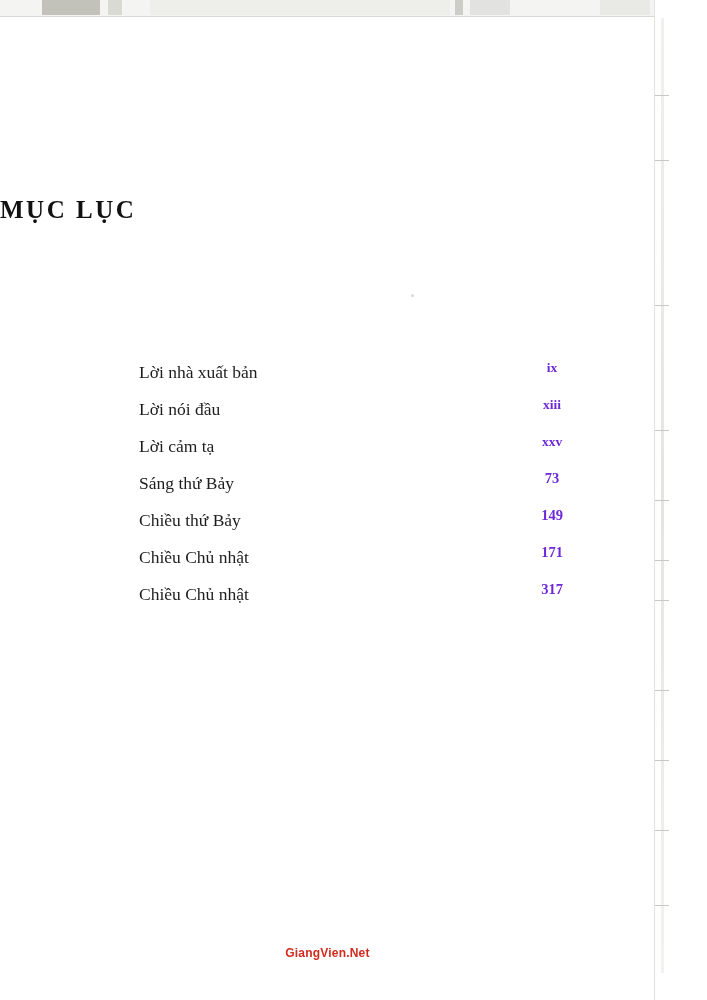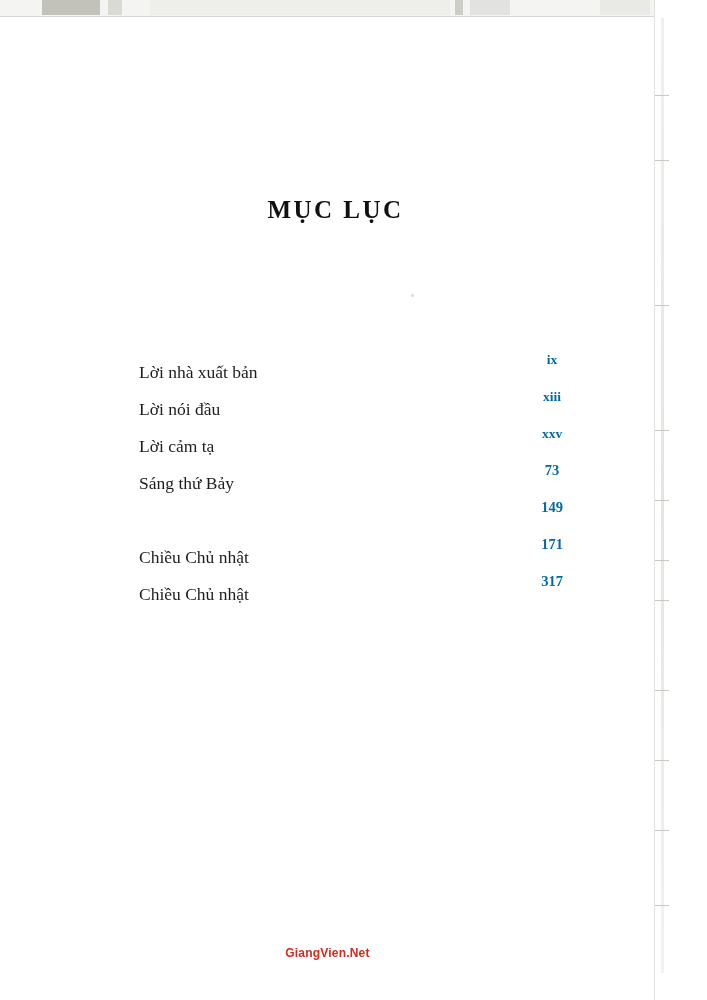--- a/index.html
+++ b/index.html
@@ -71,23 +71,23 @@
     position: absolute;
     top: 0;
     left: 0;
     width: 655px;
     height: 1000px;
   }
 
   .page-title {
     position: absolute;
     top: 196px;
-    left: 8px;
+    left: 0;
     width: 655px;
-    text-align: center;
+    text-align: left;
     font-size: 25px;
     letter-spacing: 2.5px;
     font-weight: 700;
     color: #111111;
   }
 
   .toc {
     position: absolute;
     top: 337px;
     left: 139px;
@@ -102,26 +102,26 @@
     position: absolute;
     left: 0;
     top: 17px;
     font-size: 17.5px;
     color: #1d1d1d;
     white-space: nowrap;
   }
   .toc-page {
     position: absolute;
     right: 0;
-    top: 4px;
+    top: 12px;
     width: 70px;
     text-align: center;
     font-size: 14.5px;
     font-weight: 700;
-    color: #0369a1;
+    color: #6d28d9;
   }
   .toc-page.roman {
     font-weight: 700;
     font-size: 13.5px;
   }
 
   .watermark {
     position: absolute;
     top: 946px;
     left: 0;
@@ -190,20 +190,21 @@
       <span class="toc-page roman">xxv</span>
     </div>
 
 
     <div class="toc-row">
       <span class="toc-label">Sáng thứ Bảy</span>
       <span class="toc-page">73</span>
     </div>
 
     <div class="toc-row">
+      <span class="toc-label">Chiều thứ Bảy</span>
       <span class="toc-page">149</span>
     </div>
 
     <div class="toc-row">
       <span class="toc-label">Chiều Chủ nhật</span>
       <span class="toc-page">171</span>
     </div>
 
     <div class="toc-row">
       <span class="toc-label">Chiều Chủ nhật</span>

